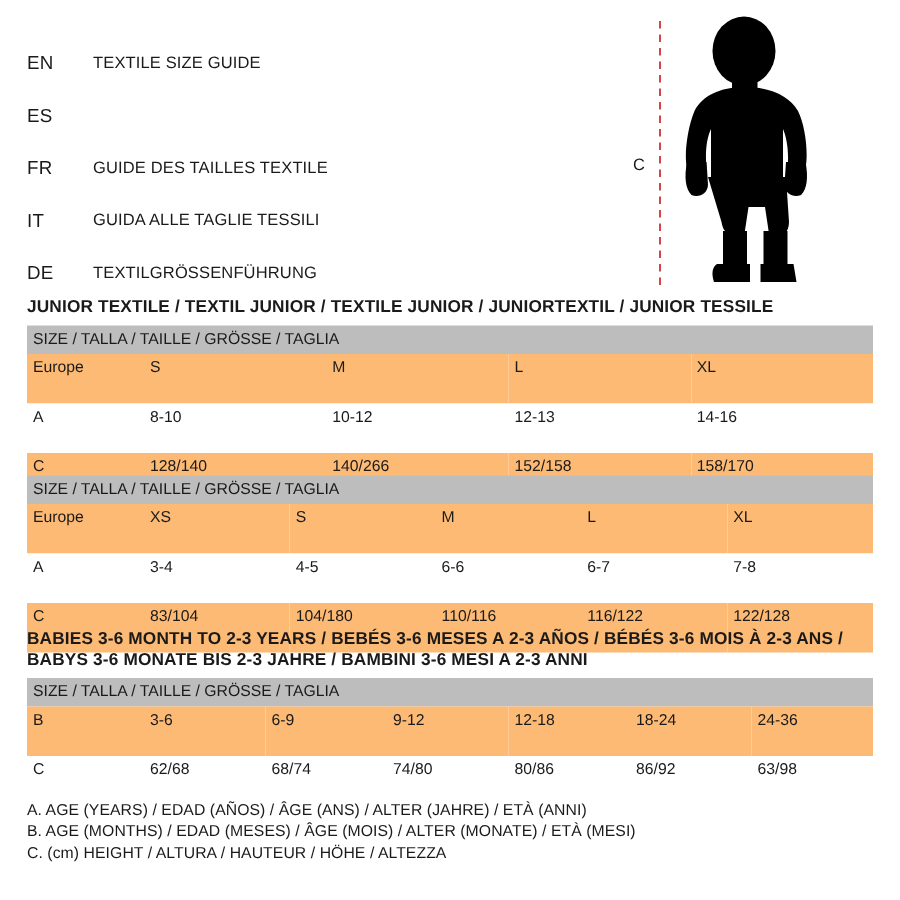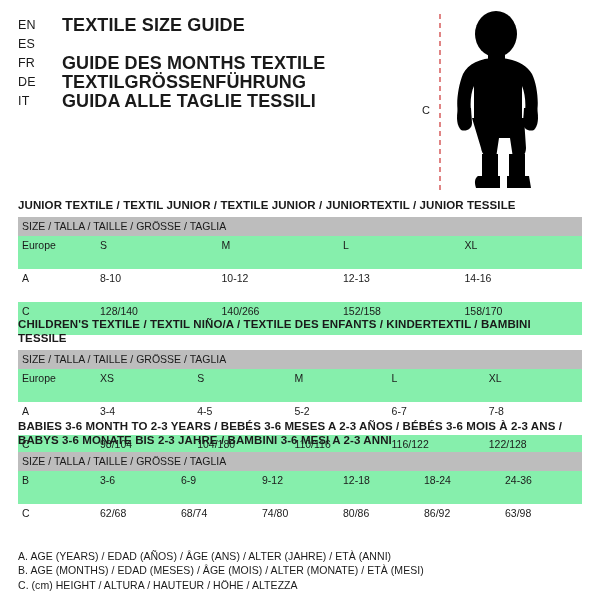--- a/index.html
+++ b/index.html
@@ -24,31 +24,32 @@
     position: absolute;
     top: 16px;
     left: 18px;
     width: 420px;
   }
   .header-row {
     display: flex;
     align-items: flex-end;
     line-height: 18px;
     margin-bottom: 1px;
+    margin-top: 17px;
   }
   .lang-code {
     width: 44px;
     flex: 0 0 44px;
     font-size: 12.5px;
     font-weight: 400;
     letter-spacing: 0.2px;
   }
   .lang-title {
-    font-size: 18px;
-    font-weight: 700;
+    font-size: 11px;
+    font-weight: 400;
     letter-spacing: 0.1px;
   }
 
   
   .figure-area {
     position: absolute;
     top: 8px;
     right: 20px;
     width: 150px;
     height: 190px;
@@ -87,29 +88,29 @@
     line-height: 13px;
   }
   tr.head-row td {
     background: #bdbdbd;
     font-weight: 400;
     font-size: 10.5px;
     color: #1a1a1a;
     padding-top: 3px;
     padding-bottom: 3px;
   }
-  tr.alt td { background: #86efac; }
+  tr.alt td { background: #fdba74; }
   tr.plain td { background: #ffffff; }
   td.rowlabel { width: 78px; }
 
   
   .footnotes {
     position: absolute;
     left: 18px;
-    bottom: 8px;
+    bottom: 24px;
     width: 564px;
   }
   .footnote {
     font-size: 10.5px;
     line-height: 14.5px;
     letter-spacing: 0.05px;
   }
 </style>
 </head>
 <body>
@@ -119,29 +120,29 @@
   <div class="header">
     <div class="header-row">
       <span class="lang-code">EN</span>
       <span class="lang-title">TEXTILE SIZE GUIDE</span>
     </div>
     <div class="header-row">
       <span class="lang-code">ES</span>
     </div>
     <div class="header-row">
       <span class="lang-code">FR</span>
-      <span class="lang-title">GUIDE DES MONTHS TEXTILE</span>
+      <span class="lang-title">GUIDE DES TAILLES TEXTILE</span>
+    </div>
+    <div class="header-row">
+      <span class="lang-code">IT</span>
+      <span class="lang-title">GUIDA ALLE TAGLIE TESSILI</span>
     </div>
     <div class="header-row">
       <span class="lang-code">DE</span>
       <span class="lang-title">TEXTILGRÖSSENFÜHRUNG</span>
-    </div>
-    <div class="header-row">
-      <span class="lang-code">IT</span>
-      <span class="lang-title">GUIDA ALLE TAGLIE TESSILI</span>
     </div>
   </div>
 
   <div class="figure-area">
     <svg width="150" height="190" viewBox="0 0 150 190">
 
       <line x1="10" y1="6" x2="10" y2="186" stroke="#cc3333" stroke-width="1.2" stroke-dasharray="5,4"></line>
 
       <g fill="#000000">
 
@@ -210,21 +211,20 @@
           <td>128/140</td>
           <td>140/266</td>
           <td>152/158</td>
           <td>158/170</td>
         </tr>
       </tbody>
     </table>
   </div>
 
   <div class="section" style="top: 317px;">
-    <div class="section-title">CHILDREN'S TEXTILE / TEXTIL NIÑO/A / TEXTILE DES ENFANTS / KINDERTEXTIL / BAMBINI TESSILE</div>
     <table class="sizes">
       <colgroup>
         <col style="width:78px">
           <col style="width:17.5%">
           <col style="width:17.5%">
           <col style="width:17.5%">
           <col style="width:17.5%">
           <col style="width:17.5%">
       </colgroup>
       <tbody>
@@ -236,27 +236,27 @@
           <td>XS</td>
           <td>S</td>
           <td>M</td>
           <td>L</td>
           <td>XL</td>
         </tr>
         <tr class="plain">
           <td class="rowlabel">A</td>
           <td>3-4</td>
           <td>4-5</td>
-          <td>5-2</td>
+          <td>6-6</td>
           <td>6-7</td>
           <td>7-8</td>
         </tr>
         <tr class="alt">
           <td class="rowlabel">C</td>
-          <td>98/104</td>
+          <td>83/104</td>
           <td>104/180</td>
           <td>110/116</td>
           <td>116/122</td>
           <td>122/128</td>
         </tr>
       </tbody>
     </table>
   </div>
 
   <div class="section" style="top: 419px;">

